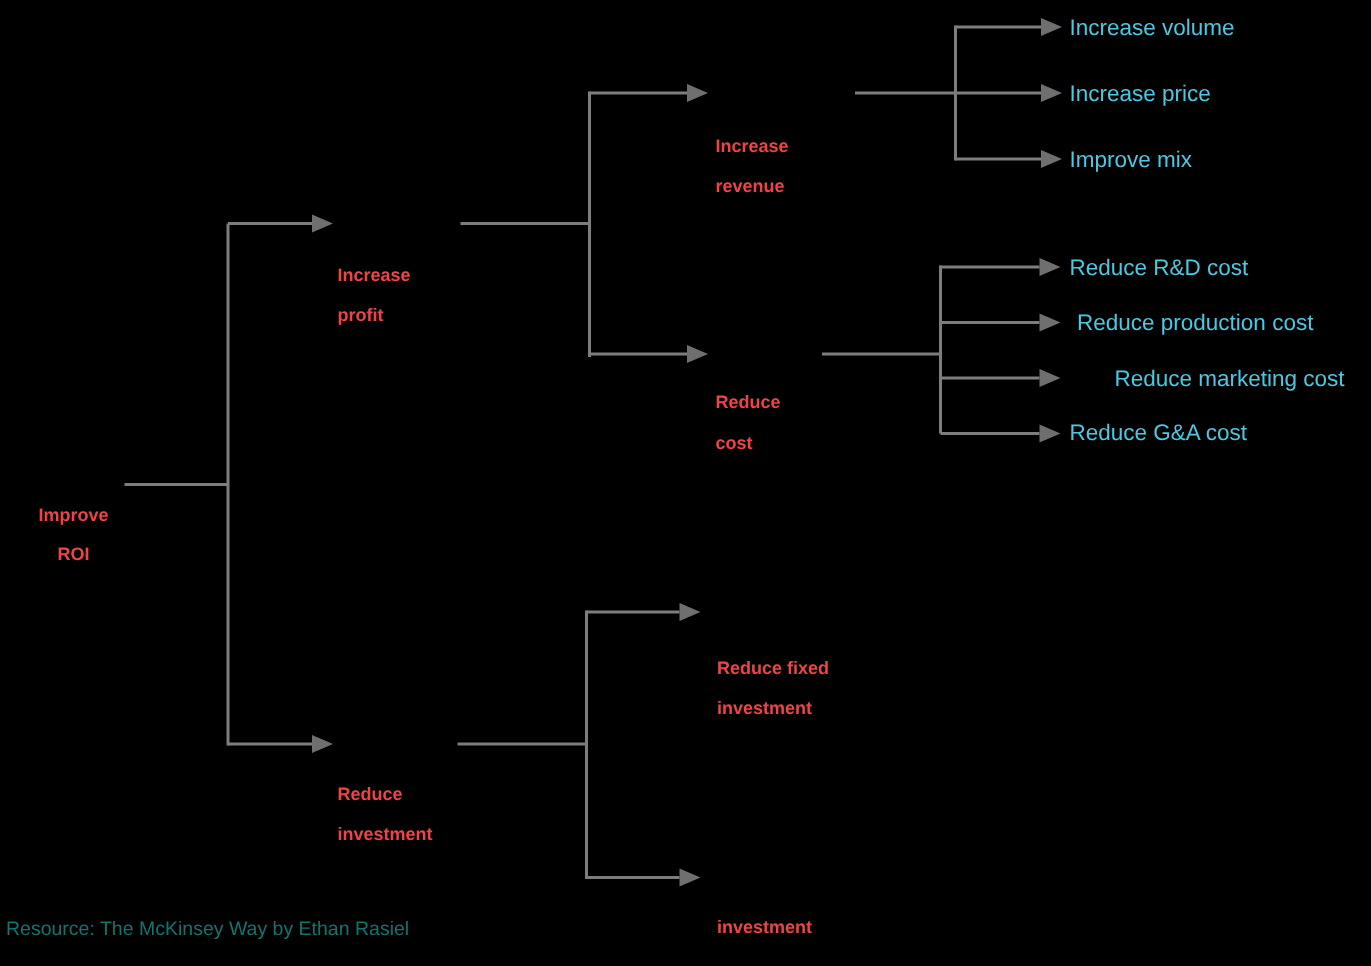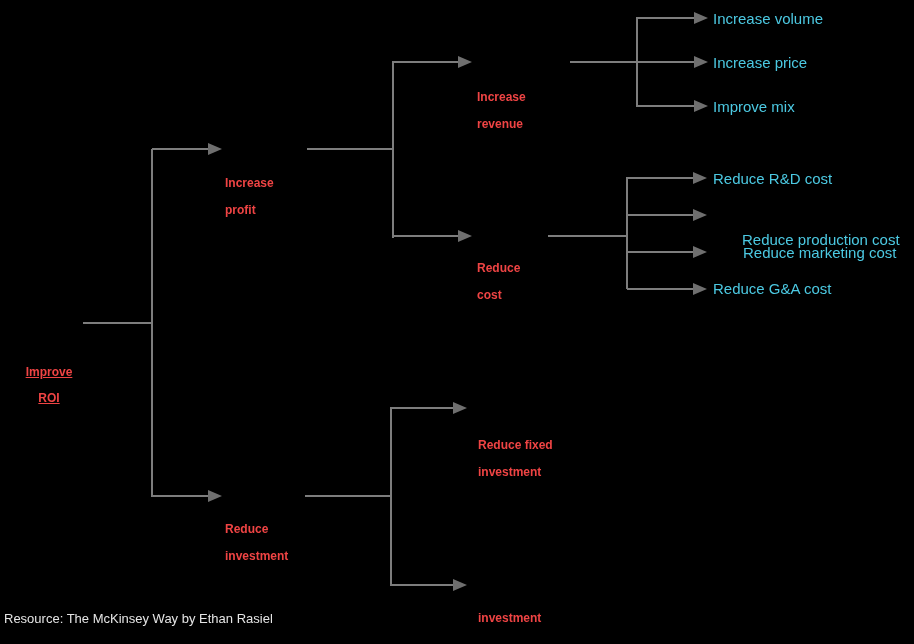--- a/index.html
+++ b/index.html
@@ -35,32 +35,32 @@
     position: absolute;
     width: 0; height: 0;
     border-top: 6px solid transparent;
     border-bottom: 6px solid transparent;
     border-left: 14px solid #6f6f6f;
   }
   .footer {
     position: absolute;
     left: 4px;
     top: 611px;
-    color: #e5e5e5;
+    color: #0f766e;
     font-size: 13px;
     font-weight: 400;
     white-space: nowrap;
   }
 </style>
 </head>
 <body>
 
 <div id="canvas">
 
-  <div class="node center" style="left:6px; top:311px; width:86px;text-decoration:underline;">
+  <div class="node center" style="left:6px; top:282px; width:86px;">
     <div>Improve</div>
     <div>ROI</div>
   </div>
 
   <div class="hline" style="left:83px; top:322px; width:69px;"></div>
   <div class="vline" style="left:151px; top:149px; height:348px;"></div>
   <div class="hline" style="left:152px; top:148px; width:56px;"></div>
   <div class="arrow" style="left:208px; top:143px;"></div>
   <div class="hline" style="left:152px; top:495px; width:56px;"></div>
   <div class="arrow" style="left:208px; top:490px;"></div>
@@ -110,21 +110,21 @@
   <div class="hline" style="left:627px; top:177px; width:66px;"></div>
   <div class="arrow" style="left:693px; top:172px;"></div>
   <div class="hline" style="left:627px; top:214px; width:66px;"></div>
   <div class="arrow" style="left:693px; top:209px;"></div>
   <div class="hline" style="left:627px; top:251px; width:66px;"></div>
   <div class="arrow" style="left:693px; top:246px;"></div>
   <div class="hline" style="left:627px; top:288px; width:66px;"></div>
   <div class="arrow" style="left:693px; top:283px;"></div>
 
   <div class="leaf" style="left:713px; top:171px;text-align:center;">Reduce R&amp;D cost</div>
-  <div class="leaf" style="left:742px; top:208px;margin-top:24px;">Reduce production cost</div>
+  <div class="leaf" style="left:718px; top:208px;">Reduce production cost</div>
   <div class="leaf" style="left:713px; top:245px;margin-left:30px;">Reduce marketing cost</div>
   <div class="leaf" style="left:713px; top:281px;">Reduce G&amp;A cost</div>
 
   <div class="hline" style="left:305px; top:495px; width:87px;"></div>
   <div class="vline" style="left:390px; top:407px; height:179px;"></div>
   <div class="hline" style="left:391px; top:407px; width:62px;"></div>
   <div class="arrow" style="left:453px; top:402px;"></div>
   <div class="hline" style="left:391px; top:584px; width:62px;"></div>
   <div class="arrow" style="left:453px; top:579px;"></div>
 

